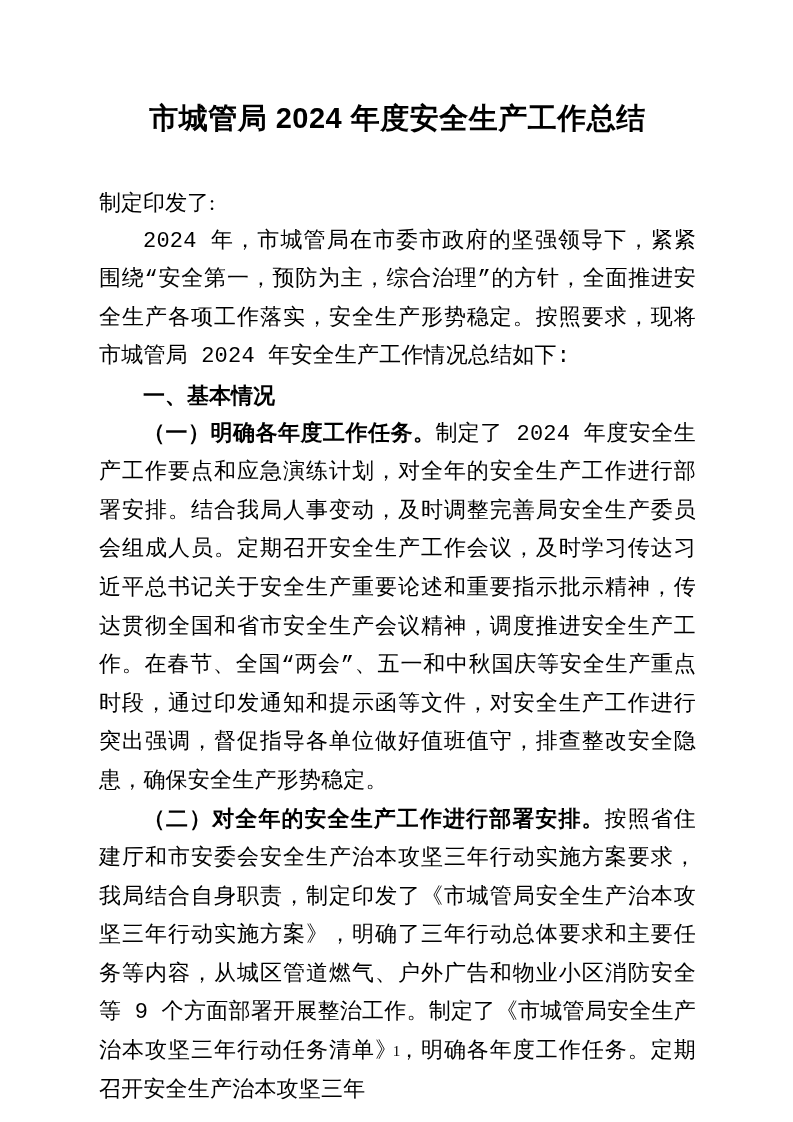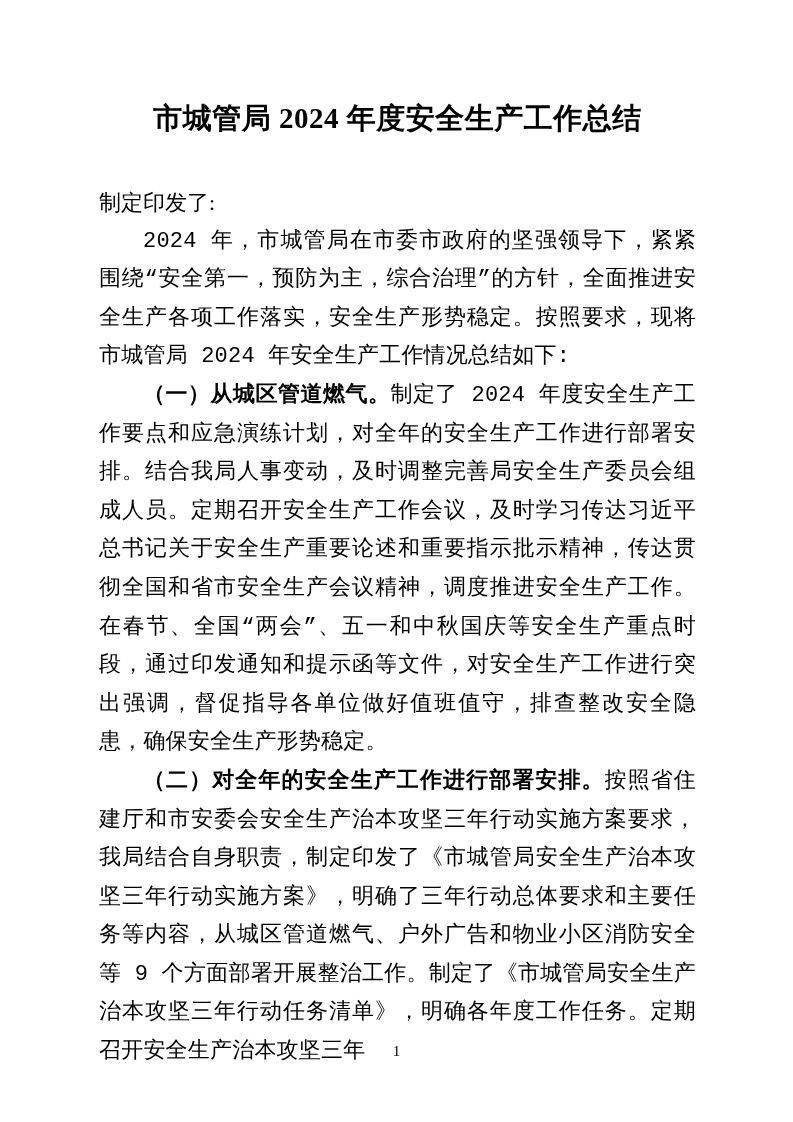--- a/index.html
+++ b/index.html
@@ -19,21 +19,21 @@
   .content {
     padding: 97px 97px 0 99px;
   }
   .doc-title {
     margin: 0 0 45px 0;
     font-size: 29px;
     font-weight: 700;
     line-height: 42px;
     text-align: center;
     letter-spacing: 0.5px;
-    font-family: Liberation Serif, serif;
+    font-family: Liberation Sans, sans-serif;
   }
   .salutation {
     margin: 0;
     font-size: 22px;
     line-height: 38.6px;
     text-align: left;
   }
   .para {
     margin: 0;
     font-size: 22px;
@@ -71,21 +71,22 @@
 
 <div class="page">
   <div class="content">
 
     <h1 class="doc-title">市城管局 2024 年度安全生产工作总结</h1>
 
     <p class="salutation">制定印发了:</p>
 
     <p class="para">2024 年，市城管局在市委市政府的坚强领导下，紧紧围绕“安全第一，预防为主，综合治理”的方针，全面推进安全生产各项工作落实，安全生产形势稳定。按照要求，现将市城管局 2024 年安全生产工作情况总结如下:</p>
 
+    <h2 class="section-heading">一、基本情况</h2>
 
-    <p class="para"><span class="lead">（一）从城区管道燃气。</span><span>制定了 2024 年度安全生产工作要点和应急演练计划，对全年的安全生产工作进行部署安排。结合我局人事变动，及时调整完善局安全生产委员会组成人员。定期召开安全生产工作会议，及时学习传达习近平总书记关于安全生产重要论述和重要指示批示精神，传达贯彻全国和省市安全生产会议精神，调度推进安全生产工作。在春节、全国“两会”、五一和中秋国庆等安全生产重点时段，通过印发通知和提示函等文件，对安全生产工作进行突出强调，督促指导各单位做好值班值守，排查整改安全隐患，确保安全生产形势稳定。</span></p>
+    <p class="para"><span class="lead">（一）明确各年度工作任务。</span><span>制定了 2024 年度安全生产工作要点和应急演练计划，对全年的安全生产工作进行部署安排。结合我局人事变动，及时调整完善局安全生产委员会组成人员。定期召开安全生产工作会议，及时学习传达习近平总书记关于安全生产重要论述和重要指示批示精神，传达贯彻全国和省市安全生产会议精神，调度推进安全生产工作。在春节、全国“两会”、五一和中秋国庆等安全生产重点时段，通过印发通知和提示函等文件，对安全生产工作进行突出强调，督促指导各单位做好值班值守，排查整改安全隐患，确保安全生产形势稳定。</span></p>
 
     <p class="para"><span class="lead">（二）对全年的安全生产工作进行部署安排。</span><span>按照省住建厅和市安委会安全生产治本攻坚三年行动实施方案要求，我局结合自身职责，制定印发了《市城管局安全生产治本攻坚三年行动实施方案》，明确了三年行动总体要求和主要任务等内容，从城区管道燃气、户外广告和物业小区消防安全等 9 个方面部署开展整治工作。制定了《市城管局安全生产治本攻坚三年行动任务清单》，明确各年度工作任务。定期召开安全生产治本攻坚三年</span></p>
 
   </div>
 
   <div class="page-number">1</div>
 </div>
 
 </body></html>

